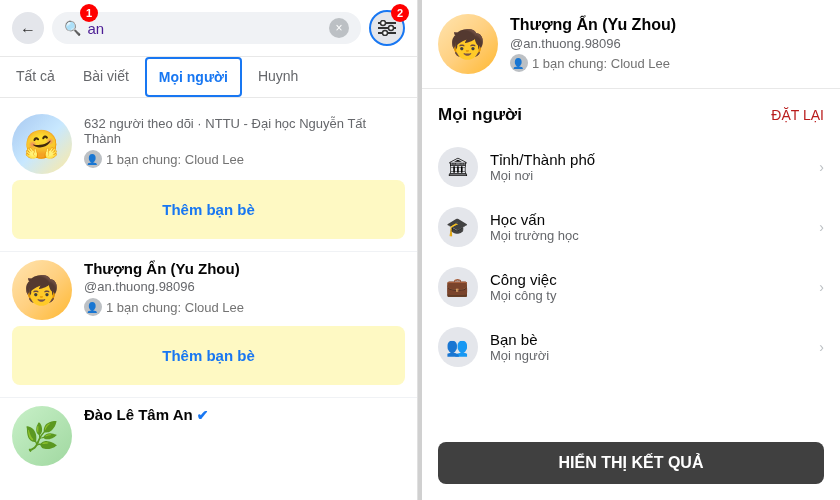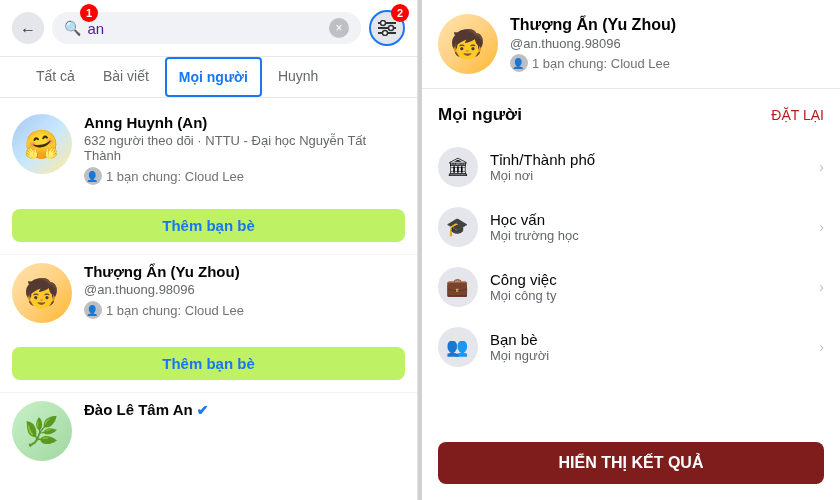--- a/index.html
+++ b/index.html
@@ -93,21 +93,21 @@
       font-size: 14px;
       color: #333;
       flex-shrink: 0;
       position: relative;
     }
 
     
     .tabs {
       display: flex;
       align-items: center;
-      padding: 0 24px;
+      padding: 0 4px;
       border-bottom: 1px solid #e8e8e8;
       gap: 4px;
     }
     .tab-item {
       padding: 10px 12px;
       font-size: 14px;
       color: #65676b;
       cursor: pointer;
       border-bottom: 2px solid transparent;
       white-space: nowrap;
@@ -185,24 +185,24 @@
       display: flex;
       align-items: center;
       justify-content: center;
       font-size: 10px;
     }
     .mutual-text {
       font-size: 13px;
       color: #737373;
     }
     .add-friend-btn {
-      margin-top: 24px;
+      margin-top: 6px;
       width: 100%;
-      padding: 8px;
-      background: #bef264;
+      padding: 21px;
+      background: #fef9c3;
       color: #1877f2;
       border: none;
       border-radius: 8px;
       font-size: 15px;
       font-weight: 600;
       cursor: pointer;
     }
     .search-input-wrapper { position: relative; }
 
     
@@ -309,21 +309,21 @@
     }
     .chevron-right {
       color: #bcc0c4;
       font-size: 14px;
     }
 
     
     .show-results-btn {
       margin: 8px 16px 16px;
       padding: 12px;
-      background: #7f1d1d;
+      background: #404040;
       color: #fff;
       border: none;
       border-radius: 8px;
       font-size: 16px;
       font-weight: 700;
       cursor: pointer;
       width: calc(100% - 32px);
     }
 
     
@@ -414,21 +414,20 @@
   </div>
 
   <div class="results-list">
 
     <div class="result-item">
       <div class="result-info-row">
         <div class="avatar avatar-1">
           <span>🤗</span>
         </div>
         <div class="user-details">
-          <div class="user-name">Anng Huynh (An)</div>
           <div class="user-sub">632 người theo dõi · NTTU - Đại học Nguyễn Tất Thành</div>
           <div class="mutual-friends">
             <div class="mutual-icon">👤</div>
             <span class="mutual-text">1 bạn chung: Cloud Lee</span>
           </div>
         </div>
       </div>
       <button class="add-friend-btn">Thêm bạn bè</button>
     </div>
 

